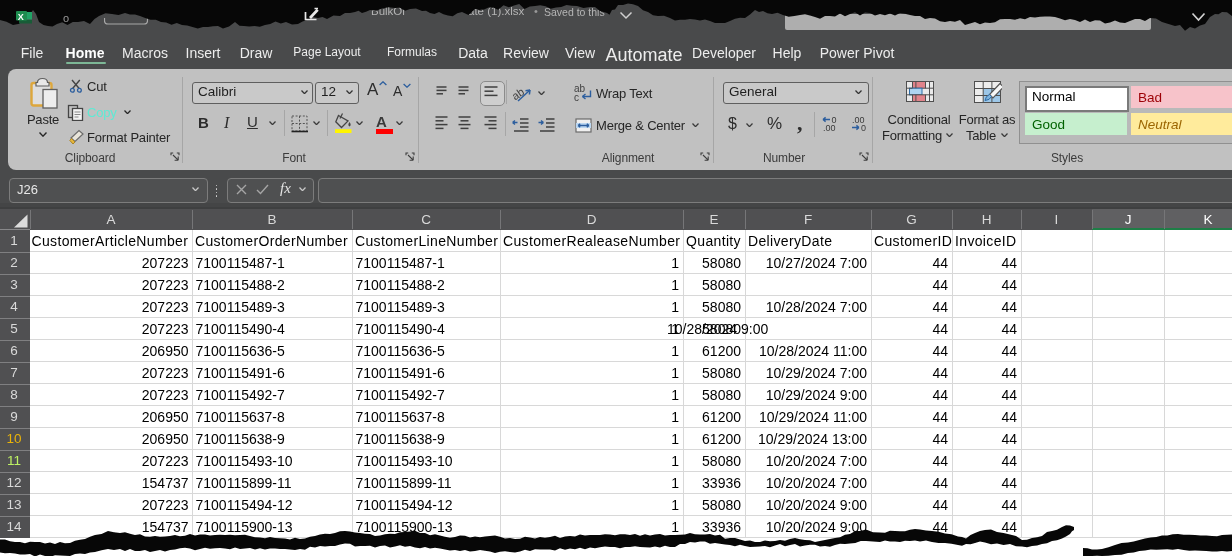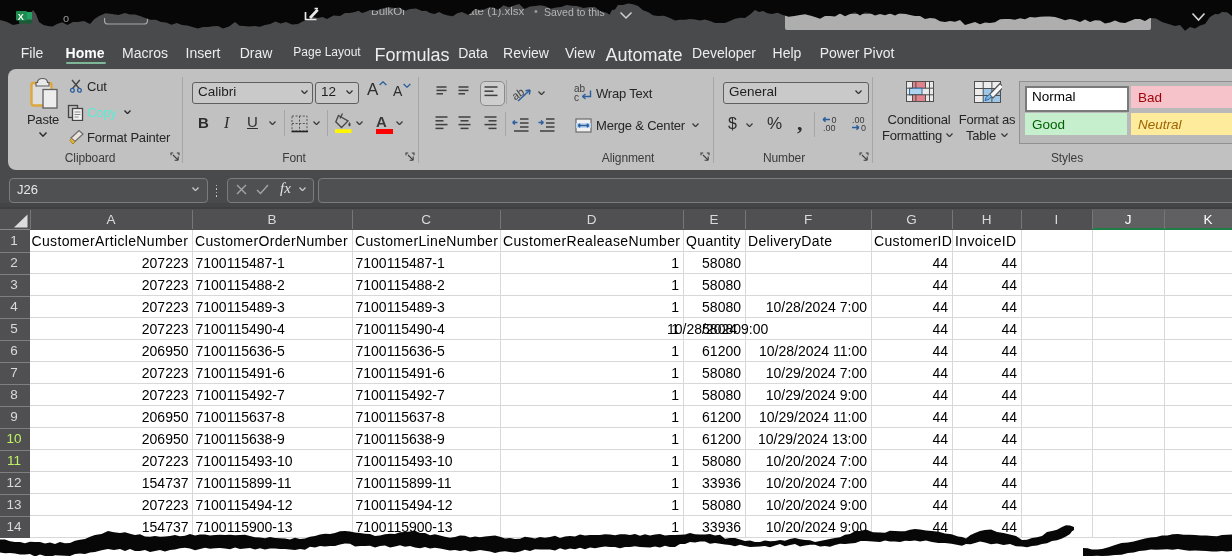--- a/index.html
+++ b/index.html
@@ -30,21 +30,21 @@
 <svg style="position:absolute;left:859px;top:152px;" width="10" height="10" viewBox="0 0 10 10">
       <path d="M1 3.2 V1 H3.2 M6.8 1 H9 V3.2" fill="none" stroke="#3c3c3c" stroke-width="1.1"></path>
       <path d="M3 3 L8.2 8.2 M8.2 8.2 V4.6 M8.2 8.2 H4.6" fill="none" stroke="#3c3c3c" stroke-width="1.1"></path>
     </svg>
 <div style="position:absolute;left:32px;top:45px;transform:translateX(-50%);white-space:nowrap;font-size:14px;color:#ededed;">File</div>
 <div style="position:absolute;left:85px;top:45px;transform:translateX(-50%);white-space:nowrap;font-size:14px;color:#ffffff;font-weight:bold;">Home</div>
 <div style="position:absolute;left:145px;top:45px;transform:translateX(-50%);white-space:nowrap;font-size:14px;color:#ededed;">Macros</div>
 <div style="position:absolute;left:203px;top:45px;transform:translateX(-50%);white-space:nowrap;font-size:14px;color:#ededed;">Insert</div>
 <div style="position:absolute;left:256px;top:45px;transform:translateX(-50%);white-space:nowrap;font-size:14px;color:#ededed;">Draw</div>
 <div style="position:absolute;left:327px;top:45px;transform:translateX(-50%);white-space:nowrap;font-size:12px;color:#ededed;">Page Layout</div>
-<div style="position:absolute;left:412px;top:45px;transform:translateX(-50%);white-space:nowrap;font-size:18px;color:#ededed;">Formulas</div>
+<div style="position:absolute;left:412px;top:45px;transform:translateX(-50%);white-space:nowrap;font-size:12px;color:#ededed;">Formulas</div>
 <div style="position:absolute;left:473px;top:45px;transform:translateX(-50%);white-space:nowrap;font-size:14px;color:#ededed;">Data</div>
 <div style="position:absolute;left:526px;top:45px;transform:translateX(-50%);white-space:nowrap;font-size:14px;color:#ededed;">Review</div>
 <div style="position:absolute;left:580px;top:45px;transform:translateX(-50%);white-space:nowrap;font-size:14px;color:#ededed;">View</div>
 <div style="position:absolute;left:644px;top:45px;transform:translateX(-50%);white-space:nowrap;font-size:18px;color:#ededed;">Automate</div>
 <div style="position:absolute;left:724px;top:45px;transform:translateX(-50%);white-space:nowrap;font-size:14px;color:#ededed;">Developer</div>
 <div style="position:absolute;left:787px;top:45px;transform:translateX(-50%);white-space:nowrap;font-size:14px;color:#ededed;">Help</div>
 <div style="position:absolute;left:857px;top:45px;transform:translateX(-50%);white-space:nowrap;font-size:14px;color:#ededed;">Power Pivot</div>
 <div style="position:absolute;left:66px;top:62px;width:40px;height:2.4px;background:#7db796;border-radius:2px;"></div>
 <svg style="position:absolute;left:28px;top:76px;" width="32" height="33" viewBox="0 0 32 33">
 <rect x="3.5" y="7" width="20" height="22.5" rx="2" fill="#dedede" stroke="#dda73c" stroke-width="2.4"></rect>
@@ -309,21 +309,21 @@
 <div style="position:absolute;left:14px;top:321px;transform:translateX(-50%);white-space:nowrap;font-size:13.5px;color:#d9d9d9;">5</div>
 <div style="position:absolute;left:0px;top:318px;width:30px;height:1px;background:#7f7f81;"></div>
 <div style="position:absolute;left:14px;top:343px;transform:translateX(-50%);white-space:nowrap;font-size:13.5px;color:#d9d9d9;">6</div>
 <div style="position:absolute;left:0px;top:340px;width:30px;height:1px;background:#7f7f81;"></div>
 <div style="position:absolute;left:14px;top:365px;transform:translateX(-50%);white-space:nowrap;font-size:13.5px;color:#d9d9d9;">7</div>
 <div style="position:absolute;left:0px;top:362px;width:30px;height:1px;background:#7f7f81;"></div>
 <div style="position:absolute;left:14px;top:387px;transform:translateX(-50%);white-space:nowrap;font-size:13.5px;color:#d9d9d9;">8</div>
 <div style="position:absolute;left:0px;top:384px;width:30px;height:1px;background:#7f7f81;"></div>
 <div style="position:absolute;left:14px;top:409px;transform:translateX(-50%);white-space:nowrap;font-size:13.5px;color:#d9d9d9;">9</div>
 <div style="position:absolute;left:0px;top:406px;width:30px;height:1px;background:#7f7f81;"></div>
-<div style="position:absolute;left:14px;top:431px;transform:translateX(-50%);white-space:nowrap;font-size:13.5px;color:#bef264;">10</div>
+<div style="position:absolute;left:14px;top:431px;transform:translateX(-50%);white-space:nowrap;font-size:13.5px;color:#eab308;">10</div>
 <div style="position:absolute;left:0px;top:428px;width:30px;height:1px;background:#7f7f81;"></div>
 <div style="position:absolute;left:14px;top:453px;transform:translateX(-50%);white-space:nowrap;font-size:13.5px;color:#bef264;">11</div>
 <div style="position:absolute;left:0px;top:450px;width:30px;height:1px;background:#7f7f81;"></div>
 <div style="position:absolute;left:14px;top:475px;transform:translateX(-50%);white-space:nowrap;font-size:13.5px;color:#d9d9d9;">12</div>
 <div style="position:absolute;left:0px;top:472px;width:30px;height:1px;background:#7f7f81;"></div>
 <div style="position:absolute;left:14px;top:497px;transform:translateX(-50%);white-space:nowrap;font-size:13.5px;color:#d9d9d9;">13</div>
 <div style="position:absolute;left:0px;top:494px;width:30px;height:1px;background:#7f7f81;"></div>
 <div style="position:absolute;left:14px;top:519px;transform:translateX(-50%);white-space:nowrap;font-size:13.5px;color:#d9d9d9;">14</div>
 <div style="position:absolute;left:0px;top:516px;width:30px;height:1px;background:#7f7f81;"></div>
 <div style="position:absolute;left:30px;top:230px;width:1202px;height:308px;background:#ffffff;"></div>
@@ -357,20 +357,21 @@
 <div style="position:absolute;left:503px;top:233px;white-space:nowrap;font-size:14px;color:#000;letter-spacing:0.35px;">CustomerRealeaseNumber</div>
 <div style="position:absolute;left:686px;top:233px;white-space:nowrap;font-size:14px;color:#000;letter-spacing:0.35px;">Quantity</div>
 <div style="position:absolute;left:748px;top:233px;white-space:nowrap;font-size:14px;color:#000;letter-spacing:0.35px;">DeliveryDate</div>
 <div style="position:absolute;left:874px;top:233px;white-space:nowrap;font-size:14px;color:#000;letter-spacing:0.35px;">CustomerID</div>
 <div style="position:absolute;left:955px;top:233px;white-space:nowrap;font-size:14px;color:#000;letter-spacing:0.35px;">InvoiceID</div>
 <div style="position:absolute;left:-11.5px;top:255px;width:200px;text-align:right;white-space:nowrap;font-size:14px;color:#000;">207223</div>
 <div style="position:absolute;left:195.5px;top:255px;white-space:nowrap;font-size:14px;color:#000;">7100115487-1</div>
 <div style="position:absolute;left:355.5px;top:255px;white-space:nowrap;font-size:14px;color:#000;">7100115487-1</div>
 <div style="position:absolute;left:479px;top:255px;width:200px;text-align:right;white-space:nowrap;font-size:14px;color:#000;">1</div>
 <div style="position:absolute;left:541px;top:255px;width:200px;text-align:right;white-space:nowrap;font-size:14px;color:#000;">58080</div>
+<div style="position:absolute;left:667px;top:255px;width:200px;text-align:right;white-space:nowrap;font-size:14px;color:#000;">10/27/2024 7:00</div>
 <div style="position:absolute;left:748px;top:255px;width:200px;text-align:right;white-space:nowrap;font-size:14px;color:#000;">44</div>
 <div style="position:absolute;left:817px;top:255px;width:200px;text-align:right;white-space:nowrap;font-size:14px;color:#000;">44</div>
 <div style="position:absolute;left:-11.5px;top:277px;width:200px;text-align:right;white-space:nowrap;font-size:14px;color:#000;">207223</div>
 <div style="position:absolute;left:195.5px;top:277px;white-space:nowrap;font-size:14px;color:#000;">7100115488-2</div>
 <div style="position:absolute;left:355.5px;top:277px;white-space:nowrap;font-size:14px;color:#000;">7100115488-2</div>
 <div style="position:absolute;left:479px;top:277px;width:200px;text-align:right;white-space:nowrap;font-size:14px;color:#000;">1</div>
 <div style="position:absolute;left:541px;top:277px;width:200px;text-align:right;white-space:nowrap;font-size:14px;color:#000;">58080</div>
 <div style="position:absolute;left:748px;top:277px;width:200px;text-align:right;white-space:nowrap;font-size:14px;color:#000;">44</div>
 <div style="position:absolute;left:817px;top:277px;width:200px;text-align:right;white-space:nowrap;font-size:14px;color:#000;">44</div>
 <div style="position:absolute;left:-11.5px;top:299px;width:200px;text-align:right;white-space:nowrap;font-size:14px;color:#000;">207223</div>

